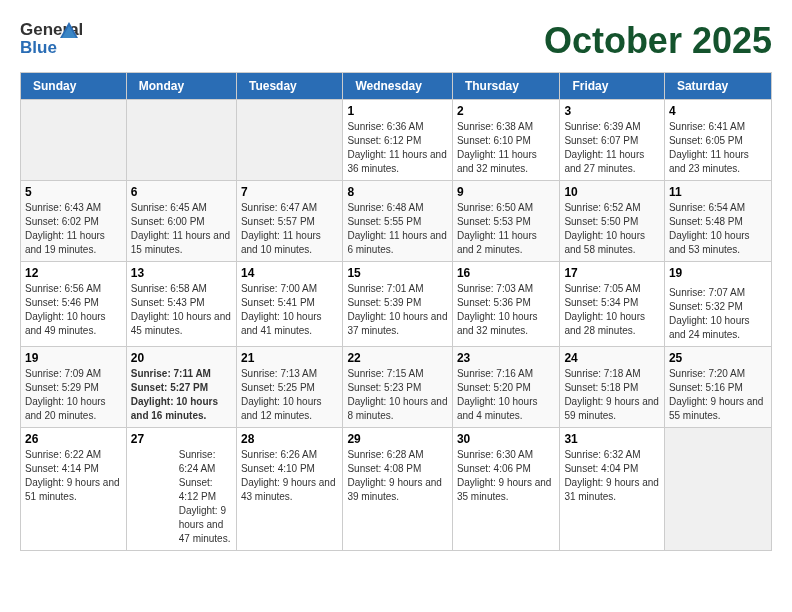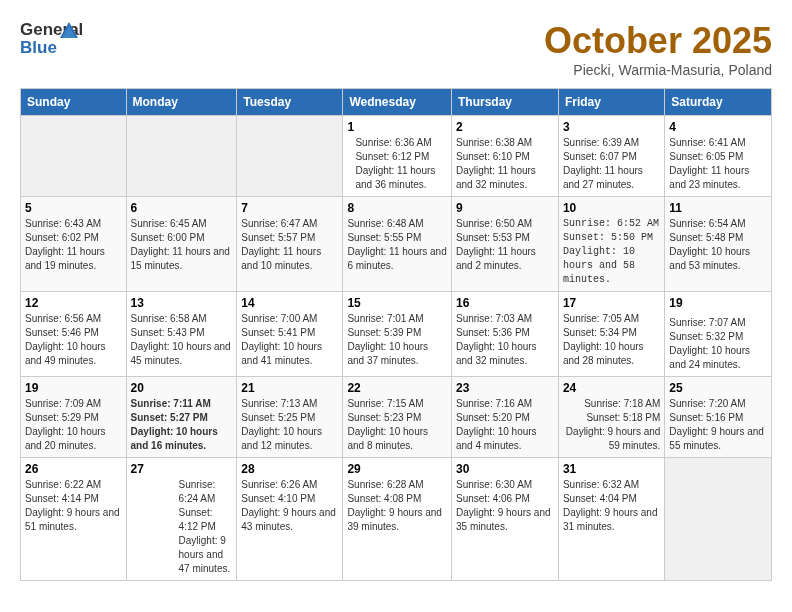--- a/index.html
+++ b/index.html
@@ -19,35 +19,35 @@
     .logo {
       display: flex;
       align-items: center;
     }
     .title-area {
       text-align: right;
     }
     .month-title {
       font-size: 36px;
       font-weight: bold;
-      color: #a16207;
+      color: #14532d;
     }
     .location-title {
       font-size: 14px;
       color: #555;
     }
     table {
       width: 100%;
       border-collapse: collapse;
       font-size: 11px;
     }
     thead tr th {
       background-color: #2a6db5;
       color: #fff;
-      padding: 6px 6px;
+      padding: 6px 12px;
       text-align: left;
       font-size: 12px;
       border: 1px solid #ccc;
     }
     tbody tr td {
       border: 1px solid #ccc;
       padding: 4px;
       vertical-align: top;
       width: 113px;
       min-height: 70px;
@@ -83,21 +83,20 @@
         <span style="font-size:17px; font-weight:bold; color:#2a6db5; position:absolute; top:18px; left:0;">Blue</span>
         <svg style="position:absolute; top:0; right:-10px;" width="22" height="22" viewBox="0 0 22 22">
           <polygon points="11,2 20,18 2,18" fill="#2a6db5"></polygon>
           <polygon points="11,6 18,18 4,18" fill="#4a9fd5" opacity="0.5"></polygon>
         </svg>
       </div>
     </div>
   </div>
   <div class="title-area">
     <div class="month-title">October 2025</div>
-    <div class="location-title">Piecki, Warmia-Masuria, Poland</div>
   </div>
 </div>
 
 <table>
   <thead>
     <tr id="header-row">
     <th>Sunday</th>
         <th>Monday</th>
         <th>Tuesday</th>
         <th>Wednesday</th>
@@ -106,21 +105,21 @@
         <th>Saturday</th>
       </tr>
   </thead>
   <tbody id="calendar-body">
   <tr>
         <td class="empty-cell"></td>
         <td class="empty-cell"></td>
         <td class="empty-cell"></td>
         <td>
           <div class="day-number">1</div>
-          <div class="day-info" style="white-space: pre-line; margin-left: 8px;">Sunrise: 6:36 AM
+          <div class="day-info" style="white-space: pre-line;">Sunrise: 6:36 AM
 Sunset: 6:12 PM
 Daylight: 11 hours and 36 minutes.</div>
         </td>
         <td>
           <div class="day-number">2</div>
           <div class="day-info" style="white-space: pre-line;">Sunrise: 6:38 AM
 Sunset: 6:10 PM
 Daylight: 11 hours and 32 minutes.</div>
         </td>
         <td>
@@ -162,21 +161,21 @@
 Daylight: 11 hours and 6 minutes.</div>
         </td>
         <td>
           <div class="day-number">9</div>
           <div class="day-info" style="white-space: pre-line;">Sunrise: 6:50 AM
 Sunset: 5:53 PM
 Daylight: 11 hours and 2 minutes.</div>
         </td>
         <td>
           <div class="day-number">10</div>
-          <div class="day-info" style="white-space: pre-line; font-family: Liberation Mono, monospace;">Sunrise: 6:52 AM
+          <div class="day-info" style="white-space: pre-line;">Sunrise: 6:52 AM
 Sunset: 5:50 PM
 Daylight: 10 hours and 58 minutes.</div>
         </td>
         <td>
           <div class="day-number">11</div>
           <div class="day-info" style="white-space: pre-line;">Sunrise: 6:54 AM
 Sunset: 5:48 PM
 Daylight: 10 hours and 53 minutes.</div>
         </td>
       </tr>
@@ -250,21 +249,21 @@
 Daylight: 10 hours and 8 minutes.</div>
         </td>
         <td>
           <div class="day-number">23</div>
           <div class="day-info" style="white-space: pre-line;">Sunrise: 7:16 AM
 Sunset: 5:20 PM
 Daylight: 10 hours and 4 minutes.</div>
         </td>
         <td>
           <div class="day-number">24</div>
-          <div class="day-info" style="white-space: pre-line; text-align: right;">Sunrise: 7:18 AM
+          <div class="day-info" style="white-space: pre-line;">Sunrise: 7:18 AM
 Sunset: 5:18 PM
 Daylight: 9 hours and 59 minutes.</div>
         </td>
         <td>
           <div class="day-number">25</div>
           <div class="day-info" style="white-space: pre-line;">Sunrise: 7:20 AM
 Sunset: 5:16 PM
 Daylight: 9 hours and 55 minutes.</div>
         </td>
       </tr>

